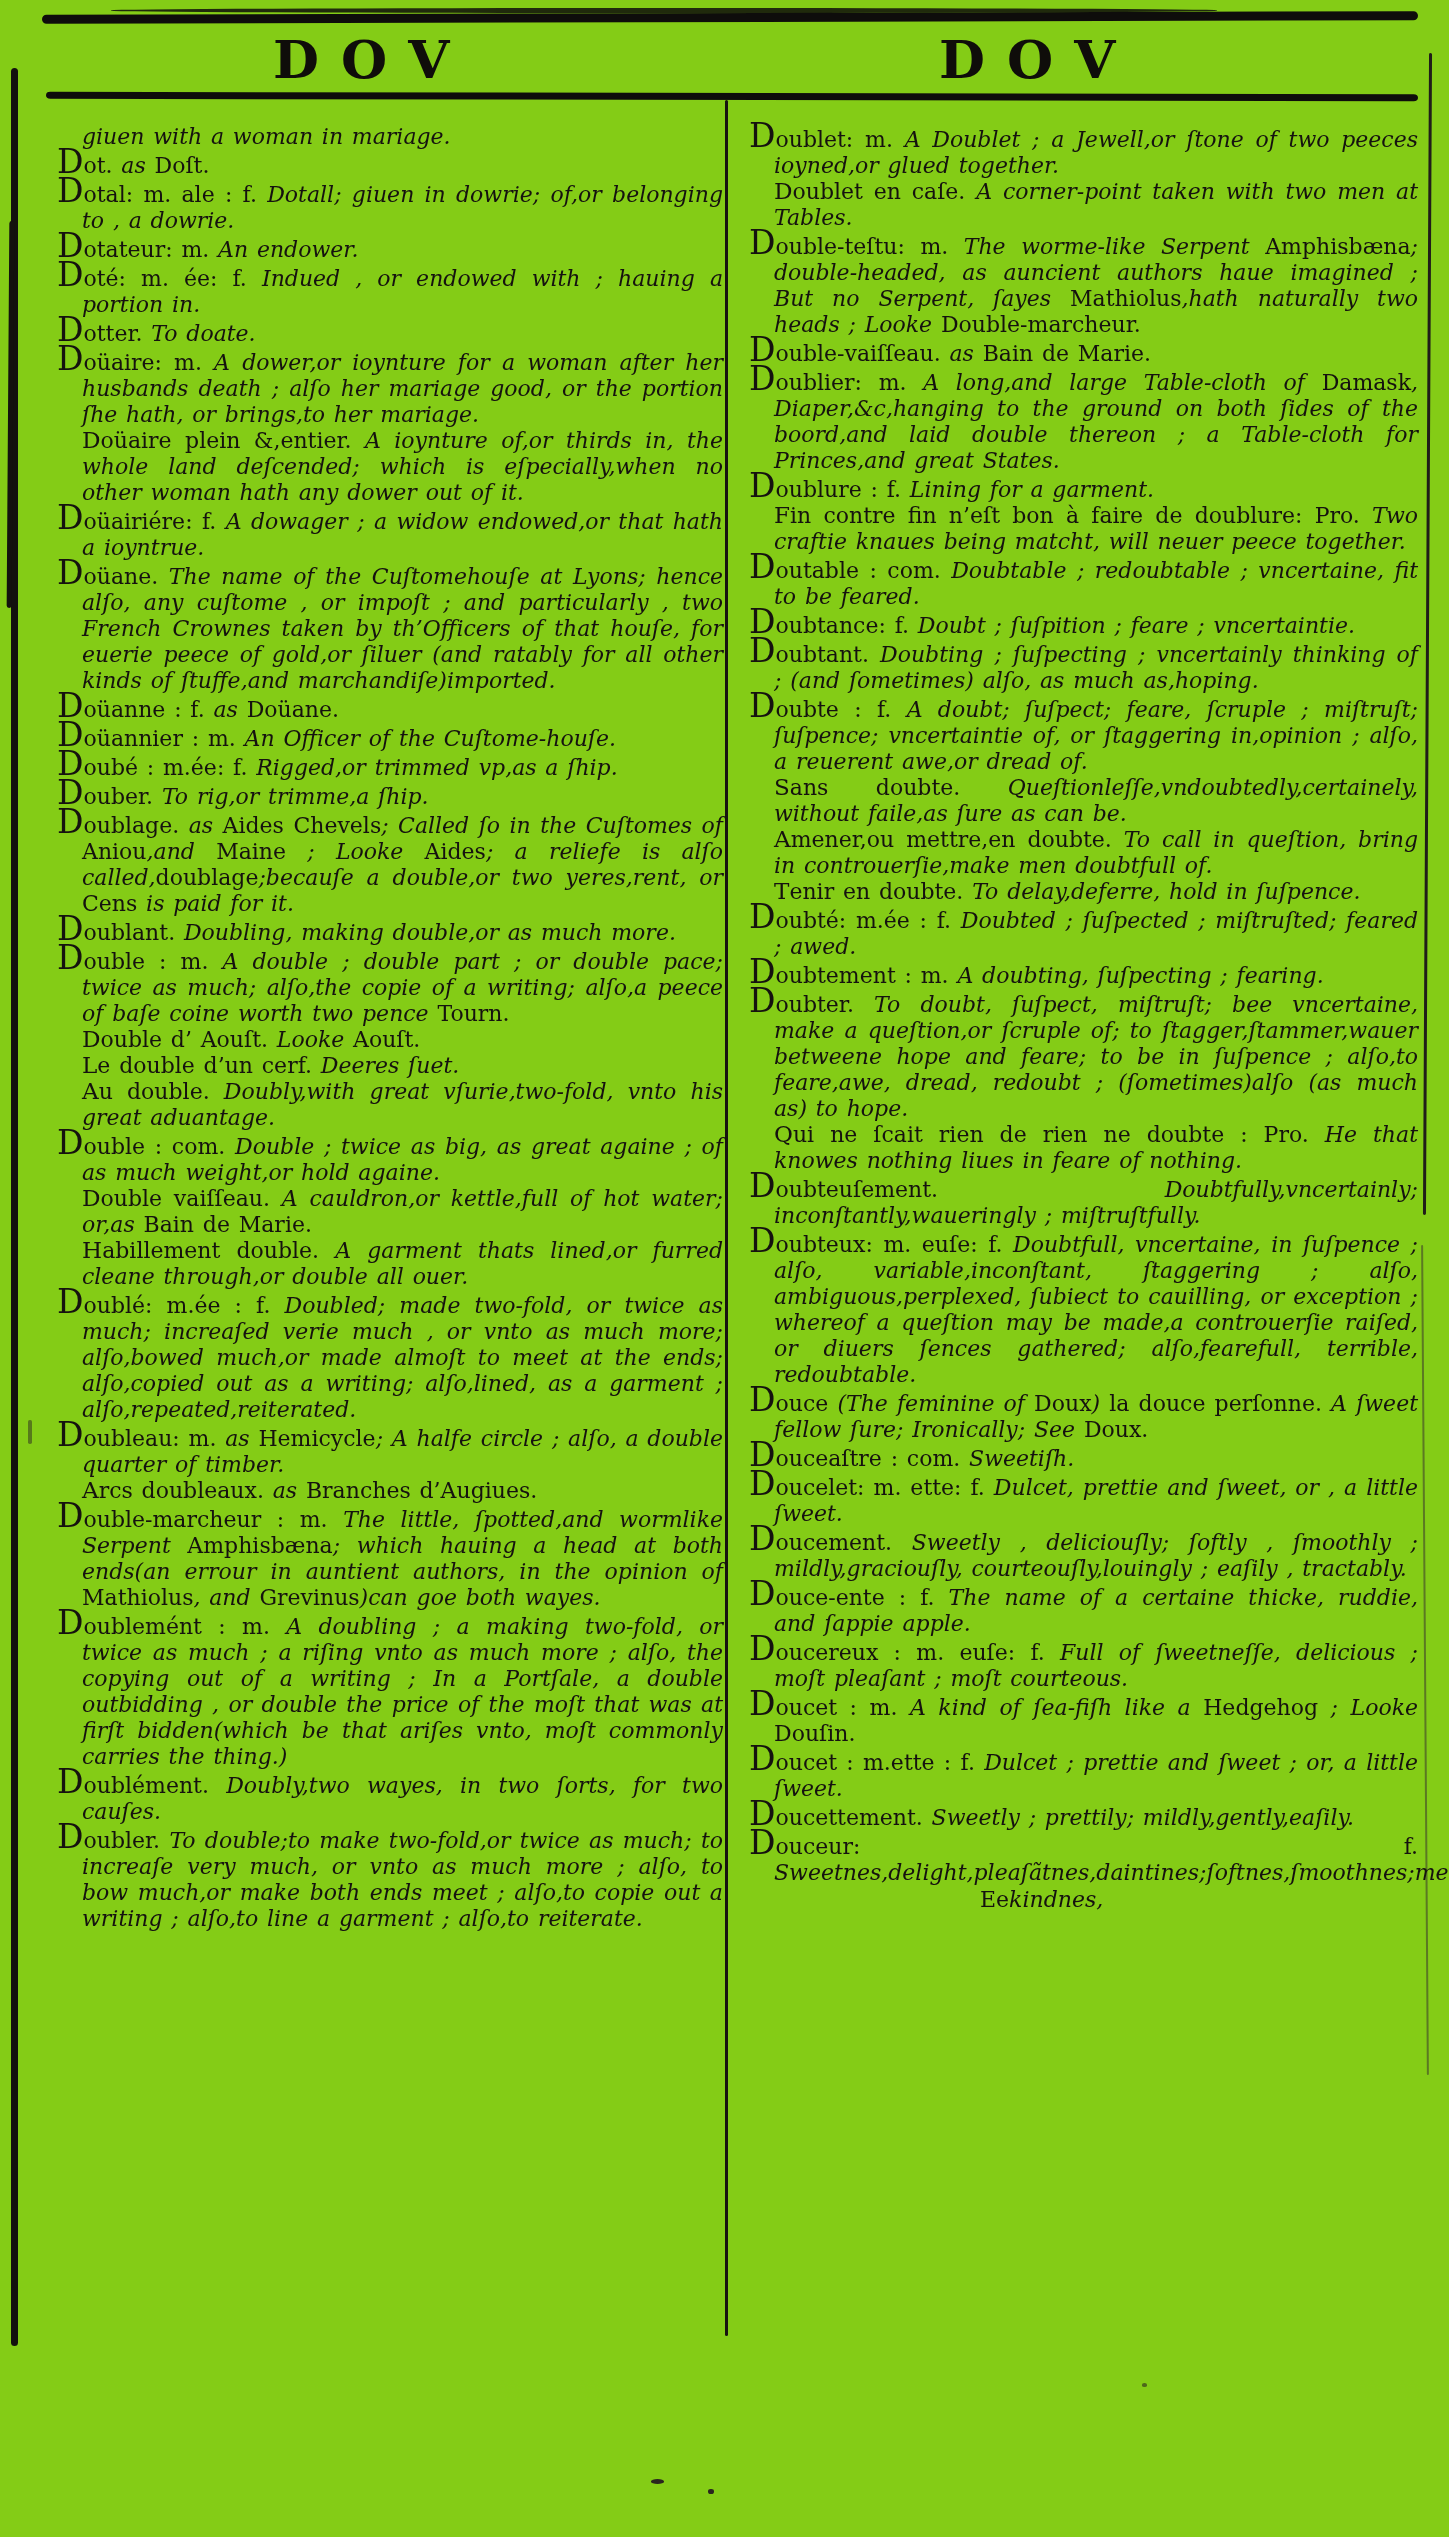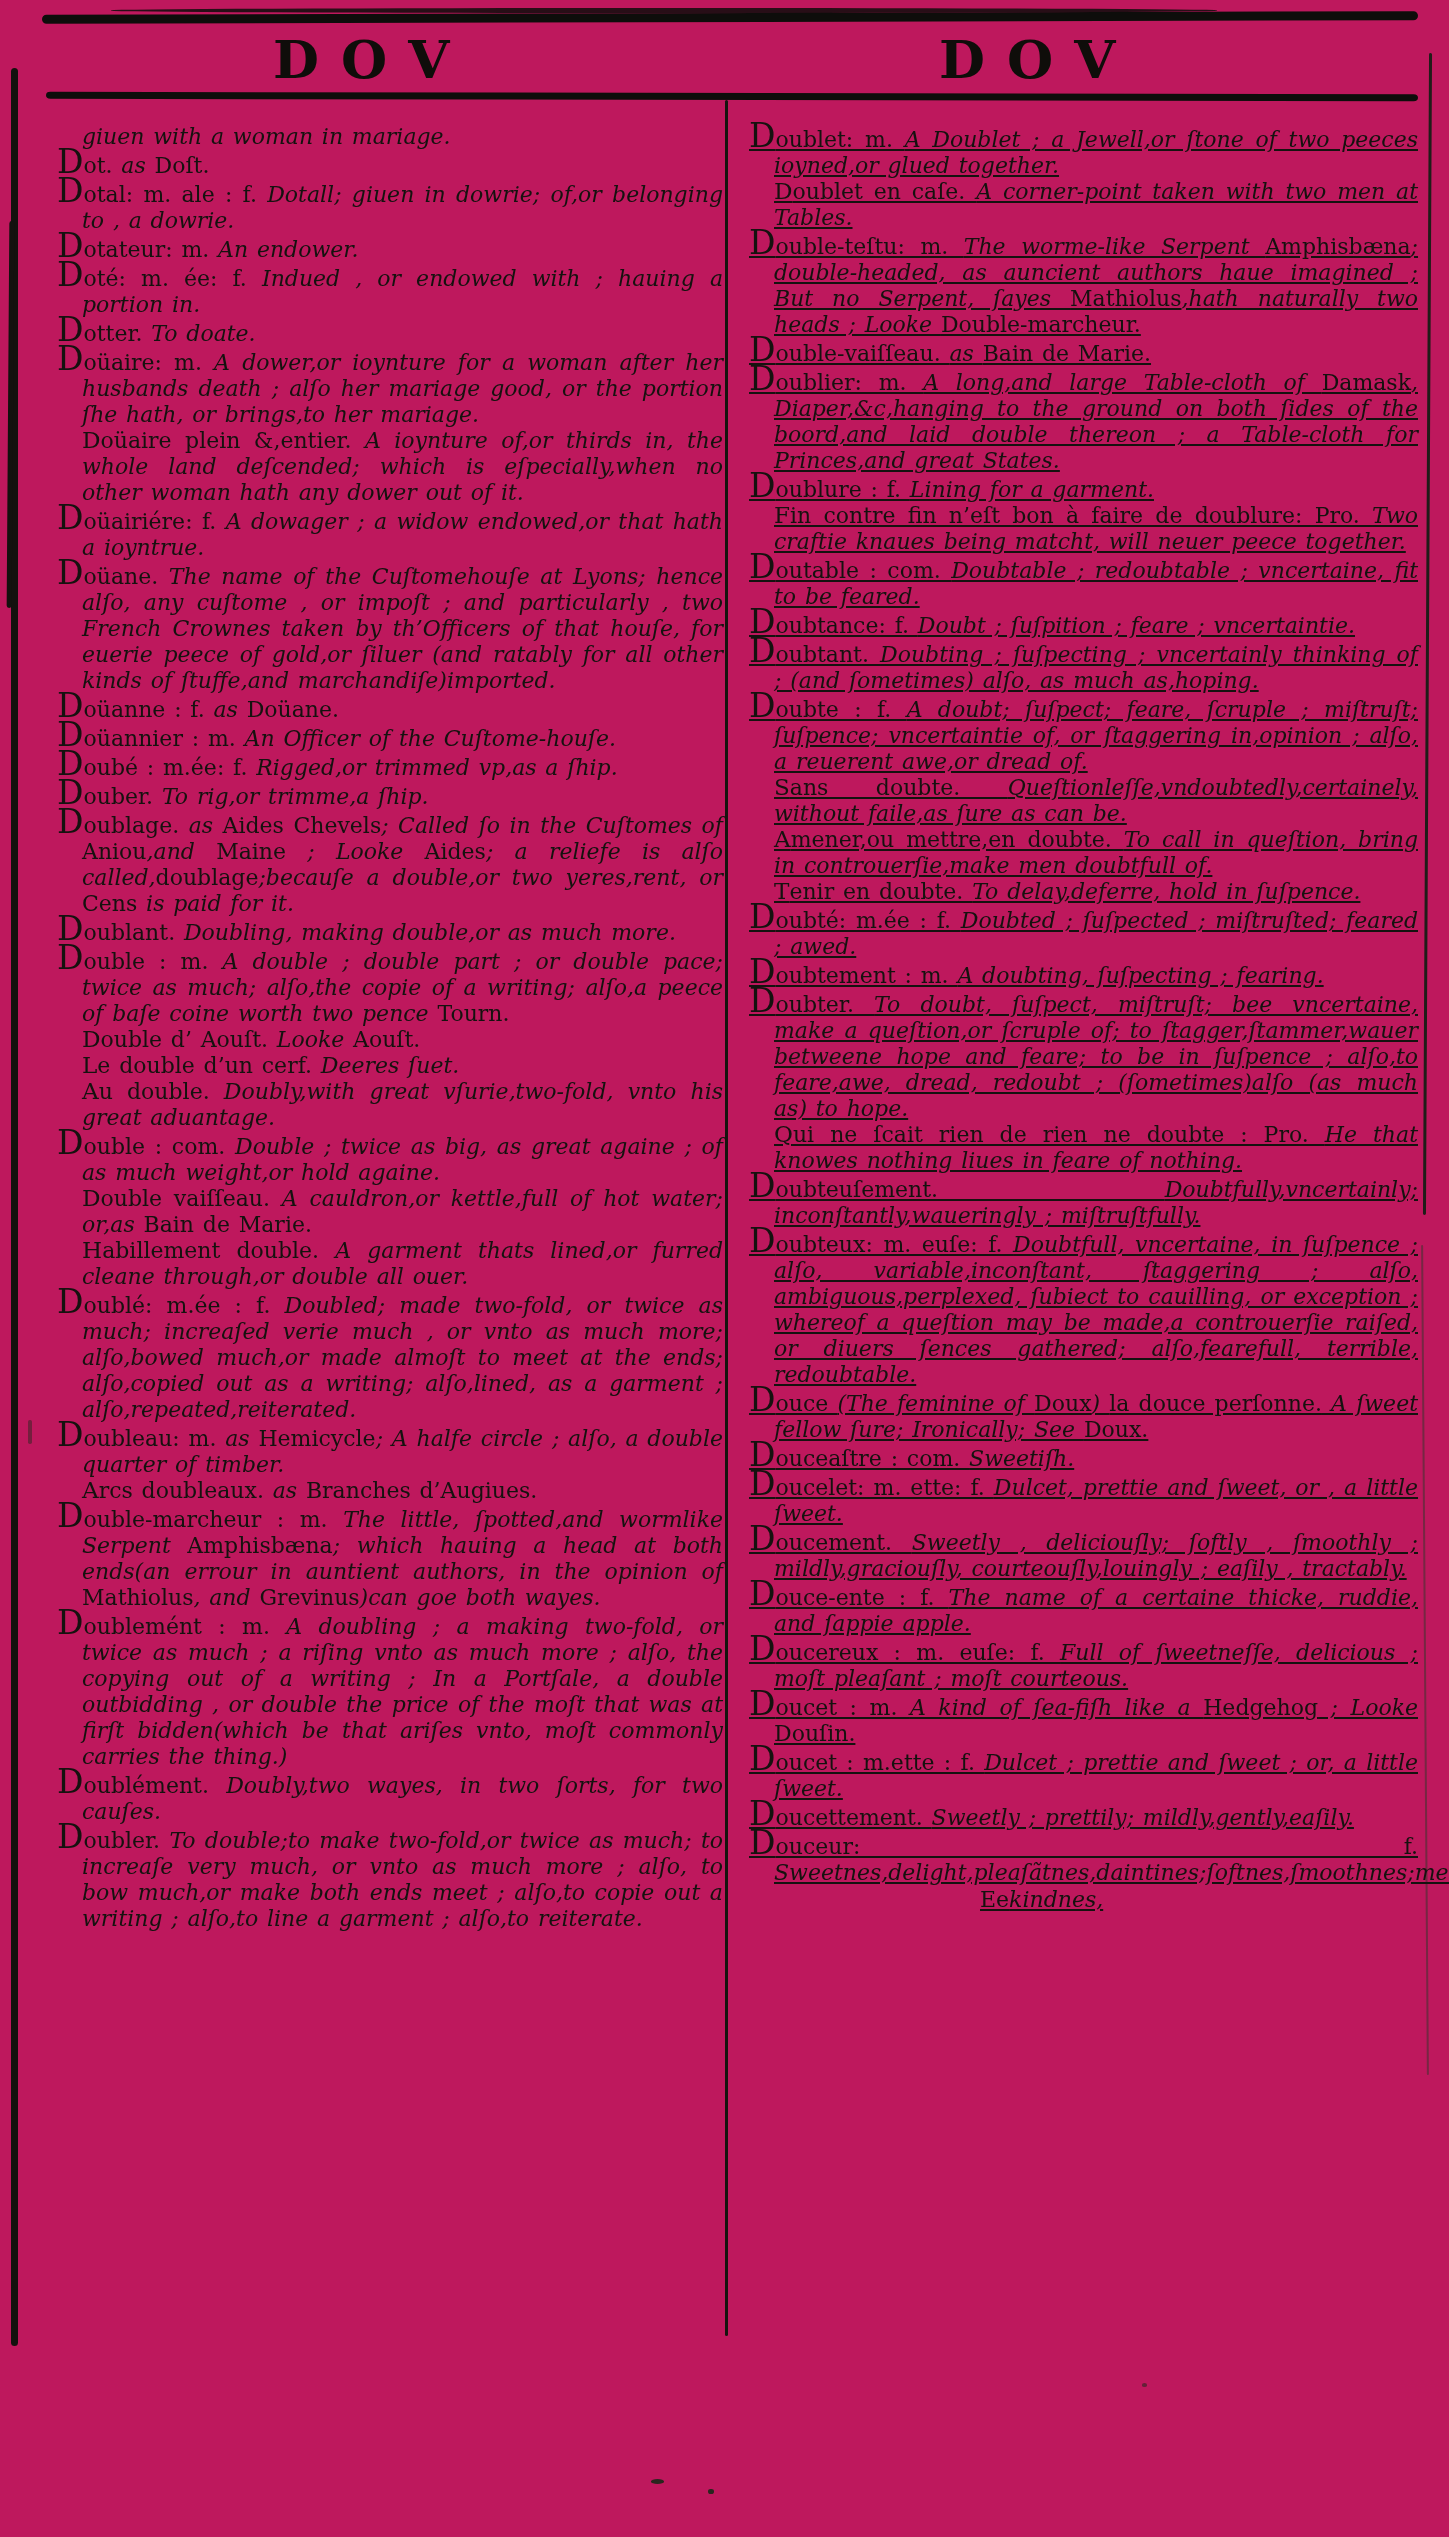--- a/index.html
+++ b/index.html
@@ -1,34 +1,34 @@
 <!DOCTYPE html>
 <html style="font-size:14.8px"><head>
 <meta charset="utf-8">
 <style>
   html,body{margin:0;padding:0;background:#e9e7e2;}
-  .page{position:relative;width:1450px;height:2538px;background:#be185d;overflow:hidden;
+  .page{position:relative;width:1450px;height:2538px;background:#84cc16;overflow:hidden;
         font-family:"DejaVu Serif","Liberation Serif",serif;color:#15120f;}
   
   .rule{position:absolute;background:#0e0d0b;border-radius:5.5px/60%;}
   .rule-top{left:42px;top:13px;width:1376px;height:9.2px;transform:rotate(-0.15deg);}
   .rule-top2{left:111px;top:8.3px;width:1106px;height:4.6px;opacity:.85;border-radius:50%;}
   .rule-mid{left:46px;top:93px;width:1372px;height:7.4px;transform:rotate(0.1deg);}
   .frame-left{position:absolute;left:11px;top:68px;width:7.4px;height:2278px;background:#13110e;border-radius:3.7px;}
   .frame-left2{position:absolute;left:8.3px;top:221px;width:4.6px;height:387px;background:#13110e;border-radius:2.8px;transform:rotate(.4deg);}
   .frame-right{position:absolute;left:1426px;top:53px;width:2.8px;height:1162px;background:#201d19;border-radius:1.8px;transform:rotate(.3deg);}
   .frame-right2{position:absolute;left:1424px;top:1245px;width:1.8px;height:830px;background:#3a352e;opacity:.55;border-radius:1.8px;transform:rotate(-.4deg);}
   .divider{position:absolute;left:725px;top:100px;width:2.8px;height:2236px;background:#17140f;border-radius:1.8px;}
   
   .htitle{position:absolute;top:28px;font-size:53px;letter-spacing:22px;font-weight:bold;color:#0f0d0a;}
   .htitle.left{left:273px;} .htitle.right{left:939px;}
   
   .col{position:absolute;top:124px;font-size:22px;line-height:26px;word-spacing:1.8px;text-align:justify;}
   .col.left{left:57px;width:666px;}
-  .col.right{left:749px;width:669px;text-decoration:underline;}
+  .col.right{left:749px;width:669px;}
   .entry{padding-left:25px;text-indent:-25px;}
   .entry.sub,.entry.cont{text-indent:0;}
   .head{font-style:normal;}
   .head .cap{font-size:1.5em;line-height:.75;}
   .entry.sub .head .cap{font-size:1.05em;}
   .def{font-style:italic;}
   .def .rm{font-style:normal;}
   
   .sigrow{display:flex;padding-left:231px;margin-top:0.9px;}
   .sig{font-style:normal;}

